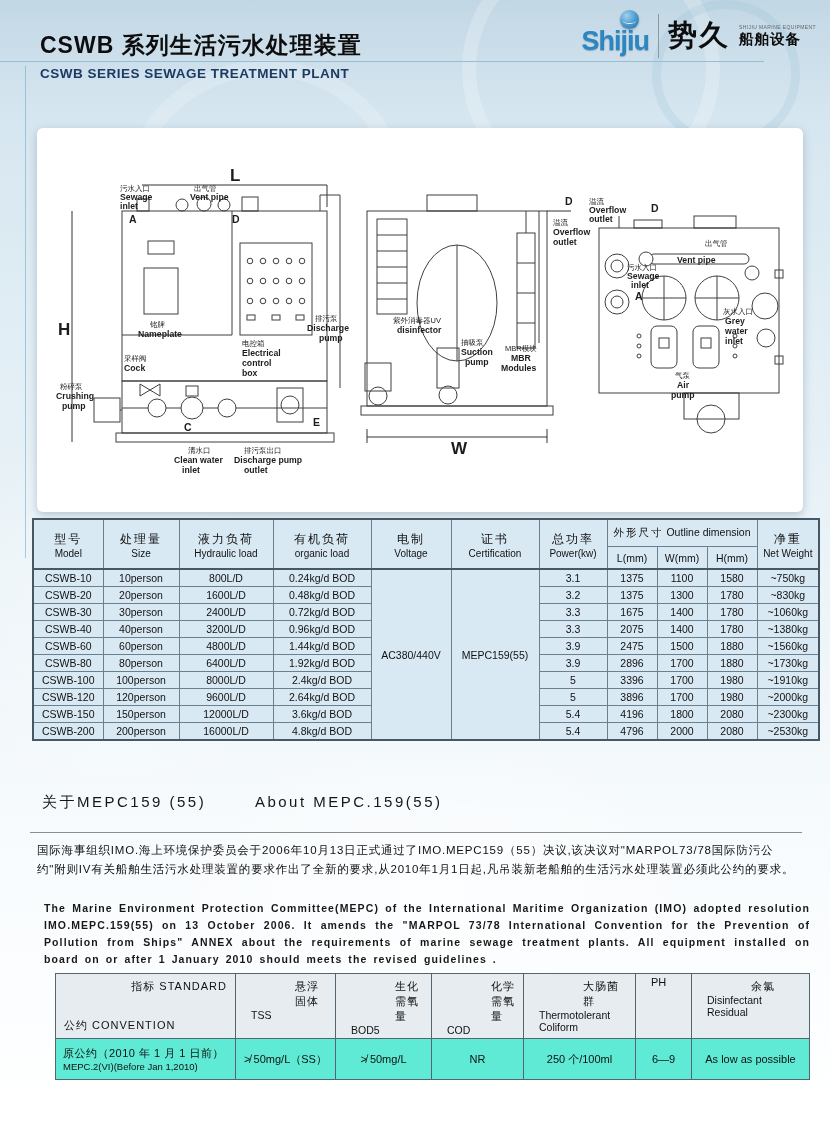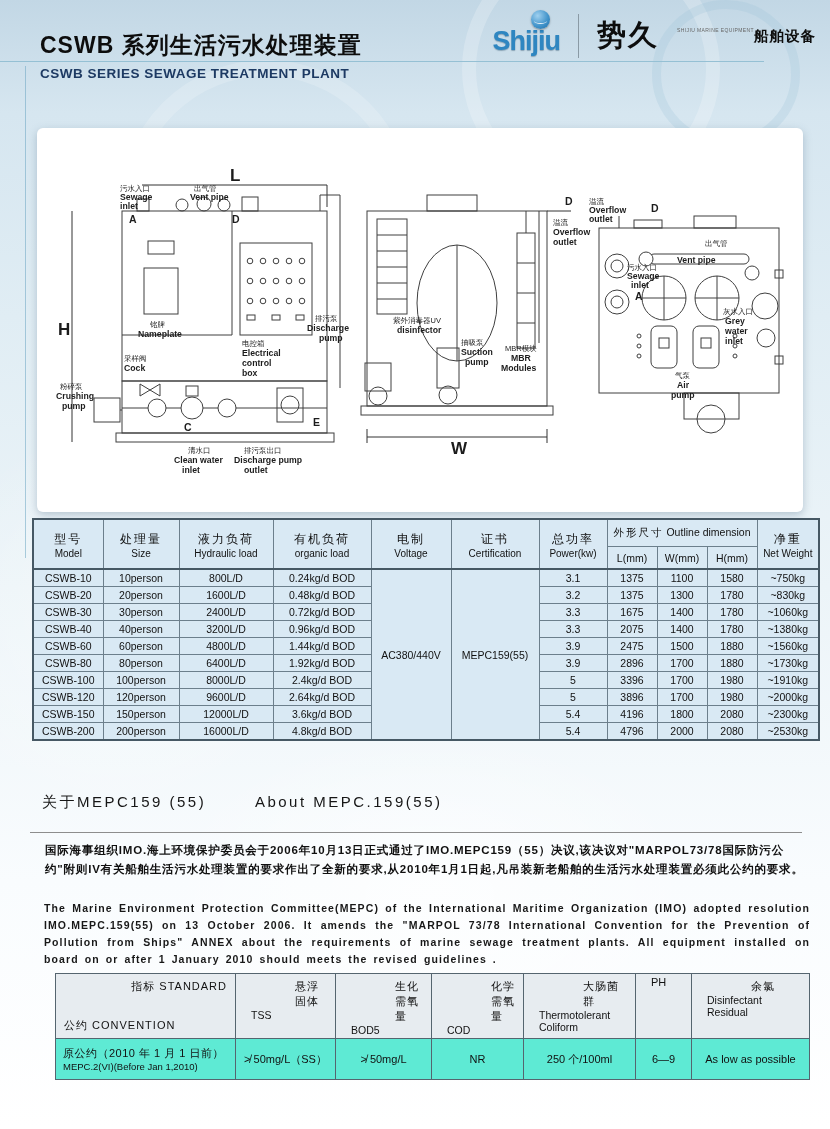--- a/index.html
+++ b/index.html
@@ -14,29 +14,29 @@
   .deco-ring3{position:absolute;top:60px;left:120px;width:260px;height:260px;border:16px solid rgba(255,255,255,.18);border-radius:50%;}
   .deco-swirl1{position:absolute;top:730px;left:150px;width:560px;height:330px;background:radial-gradient(ellipse at center,rgba(255,255,255,.65),rgba(255,255,255,0) 70%);}
   .deco-swirl2{position:absolute;top:420px;left:-80px;width:400px;height:400px;background:radial-gradient(ellipse at center,rgba(255,255,255,.4),rgba(255,255,255,0) 70%);}
   .vline{position:absolute;left:25px;top:66px;width:1px;height:492px;background:rgba(110,165,195,.55);}
 
   
   header{position:relative;height:112px;}
   .title-zh{position:absolute;left:40px;top:30px;font-size:23px;font-weight:bold;letter-spacing:1px;margin:0;color:#0d0d0d;}
   .title-line{position:absolute;left:0;top:61px;width:764px;height:1px;background:#95c0d4;}
   .title-en{position:absolute;left:40px;top:66px;font-size:13.5px;font-weight:bold;color:#1d3a63;letter-spacing:.5px;margin:0;}
-  .logo{position:absolute;top:14px;right:14px;display:flex;align-items:center;gap:18px;margin-left:41px;}
+  .logo{position:absolute;top:14px;right:14px;display:flex;align-items:center;gap:9px;margin-left:41px;}
   .brand{position:relative;padding-top:10px;}
   .globe-icon{position:absolute;top:-6px;left:38px;width:19px;height:19px;border-radius:50%;
     background:radial-gradient(circle at 35% 30%,#9fd0ef,#4596cc 55%,#1b6ca8);box-shadow:0 1px 2px rgba(0,0,0,.35);}
   .globe-icon:before{content:"";position:absolute;left:3px;top:8px;width:13px;height:5px;border-bottom:1.5px solid rgba(255,255,255,.85);border-radius:50%;}
   .brand-text{font-size:27px;font-weight:bold;color:#2e86c1;letter-spacing:-1px;text-shadow:0 1px 1px rgba(20,60,90,.35);}
   .logo-divider{width:1px;height:44px;background:#8a9aa5;}
   .brand-zh{font-size:29px;font-weight:bold;color:#0d0d0d;letter-spacing:2px;}
-  .logo-col{display:flex;flex-direction:row;justify-content:flex-end;line-height:1.15;}
+  .logo-col{display:flex;flex-direction:column;justify-content:flex-end;line-height:1.15;}
   .sub-en{font-size:5px;color:#666;letter-spacing:.4px;white-space:nowrap;}
   .sub-zh{font-size:14.5px;font-weight:bold;color:#0d0d0d;letter-spacing:1px;}
 
   
   .panel{position:absolute;left:37px;top:128px;width:766px;height:384px;background:#fff;border-radius:6px;
     box-shadow:0 3px 8px rgba(80,110,135,.35);}
   .panel svg{display:block;}
   .ln{stroke:#3f3f3f;stroke-width:1;fill:none;}
   .lnw{stroke:#3f3f3f;stroke-width:1;fill:#fff;}
   .dimln{stroke:#333;stroke-width:1;fill:none;}
@@ -54,21 +54,21 @@
   table.spec thead tr:last-child th{height:21px;}
   table.spec thead{border-bottom:2px solid #465864;}
   table.spec tbody td{height:16px;}
   .hzh{display:block;letter-spacing:2px;font-size:12px;padding-top:2px;}
   .hen{display:block;font-size:10px;letter-spacing:0;}
 
   
   .about-h{position:absolute;left:42px;top:793px;font-size:15px;letter-spacing:2.5px;color:#161616;}
   .about-h .sp{margin-left:42px;}
   .rule2{position:absolute;left:30px;top:832px;width:772px;height:1px;background:#8d8d8d;}
-  .para-zh{position:absolute;left:45px;top:841px;width:762px;margin:0;font-size:11.5px;font-weight:bold;
+  .para-zh{position:absolute;left:37px;top:841px;width:762px;margin:0;font-size:11.5px;font-weight:normal;
     line-height:19px;letter-spacing:.8px;color:#101010;}
   .para-en{position:absolute;left:44px;top:900px;width:766px;margin:0;font-size:10.5px;font-weight:bold;
     line-height:17px;letter-spacing:1.1px;word-spacing:2px;color:#181818;text-align:justify;}
 
   
   table.std{position:absolute;left:55px;top:973px;width:735px;border-collapse:collapse;table-layout:fixed;
     font-size:11px;border:1.5px solid #465864;}
   table.std th,table.std td{border:1px solid #55656f;padding:2px 7px;font-weight:normal;}
   table.std thead th{background:#e7ecf0;text-align:left;vertical-align:top;height:52px;font-size:11px;padding-left:15px;}
   table.std tbody td{background:#5eead4;height:36px;}

